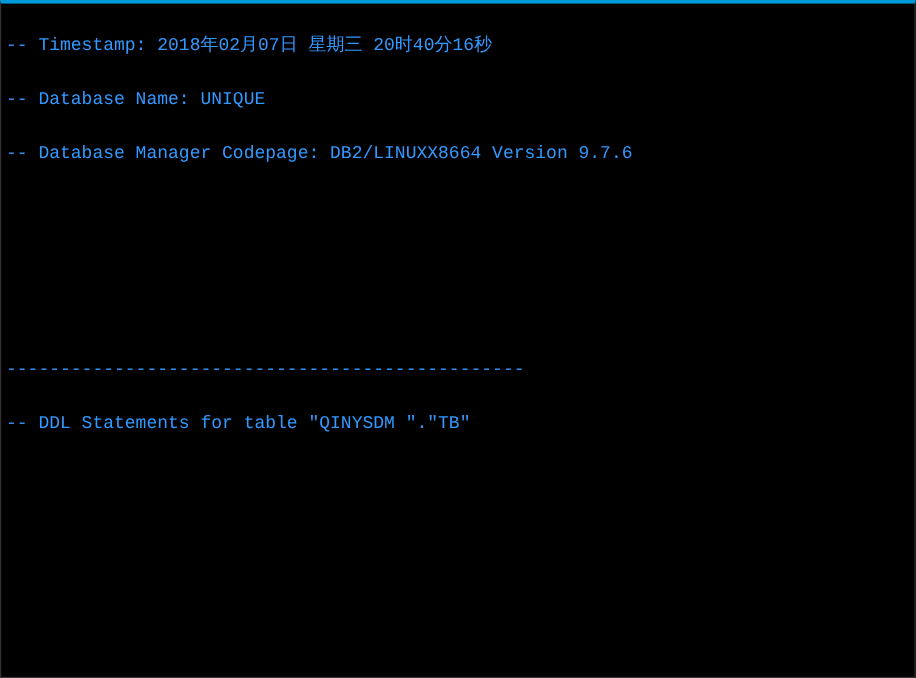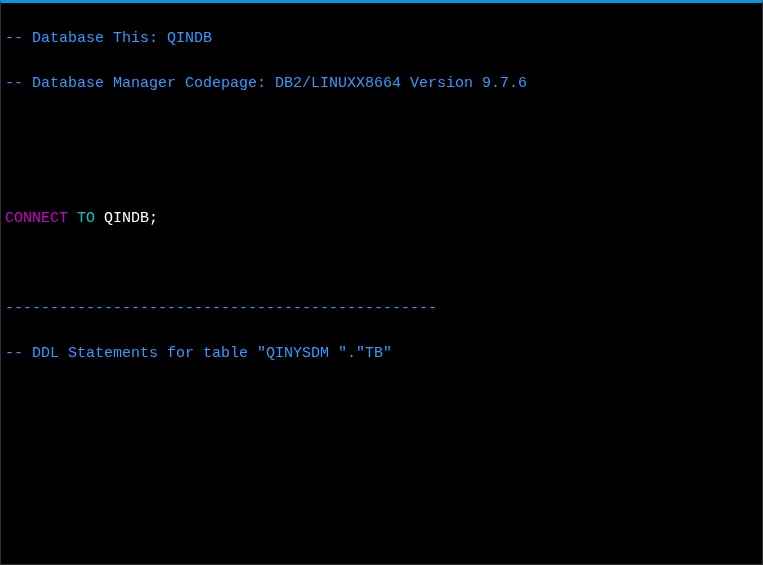--- a/index.html
+++ b/index.html
@@ -43,25 +43,25 @@
     }
     .line {
       display: block;
       min-height: 1.5em;
     }
   </style>
 </head>
 <body>
 
 <div class="terminal">
-<span class="line comment-blue">-- Database This: QINDB</span>
+<span class="line comment-blue">-- Timestamp: 2018年02月07日 星期三 20时40分16秒</span>
+<span class="line comment-blue">-- Database Name: UNIQUE</span>
 <span class="line comment-blue">-- Database Manager Codepage: DB2/LINUXX8664 Version 9.7.6</span>
 <span class="line"> </span>
 <span class="line"> </span>
-<span class="line"><span class="keyword-magenta">CONNECT</span> <span class="keyword-cyan">TO</span><span class="white"> QINDB;</span></span>
 <span class="line"> </span>
 <span class="line comment-blue">------------------------------------------------</span>
 <span class="line comment-blue">-- DDL Statements for table "QINYSDM "."TB"</span>
 
 
 
 
 
 
 </div>

